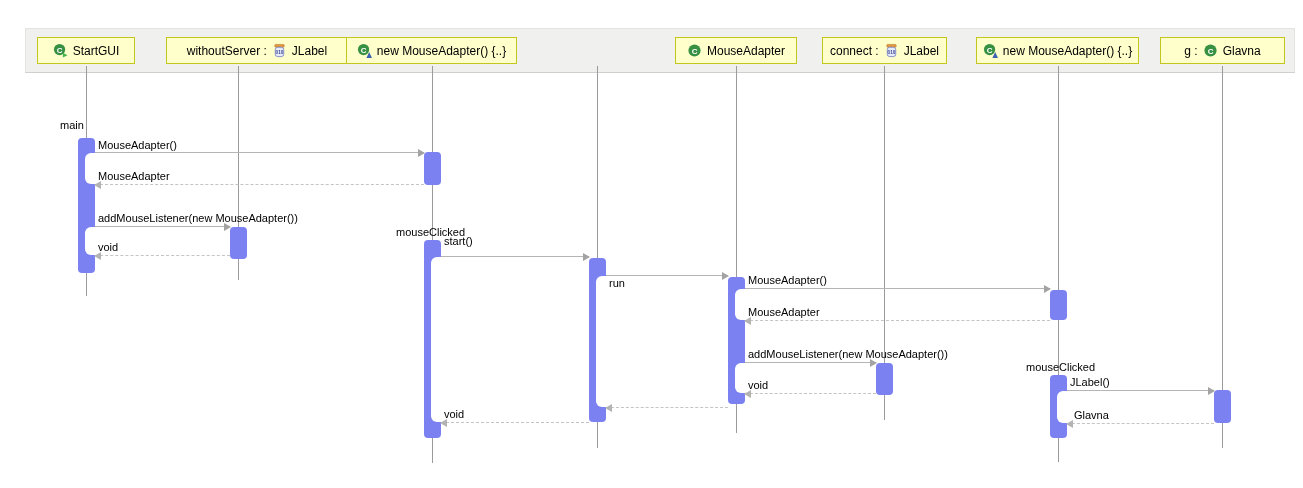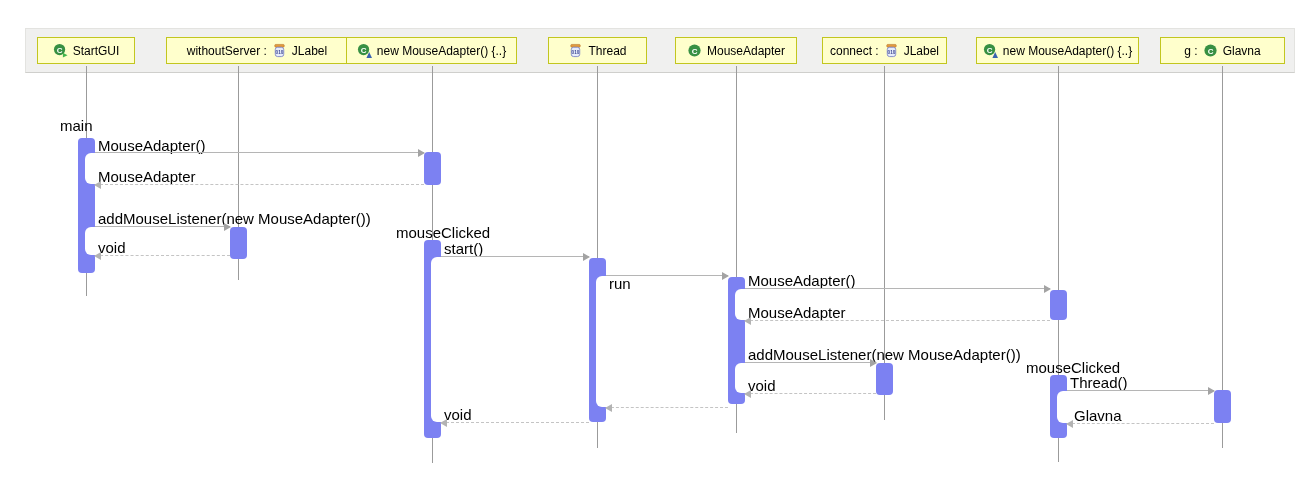--- a/index.html
+++ b/index.html
@@ -18,21 +18,21 @@
   
   .act{position:absolute;width:17px;background:#7c81f2;border-radius:4px;}
   .notch{position:absolute;width:10px;background:#ffffff;border-radius:6px 0 0 6px;}
   
   .line{position:absolute;height:0;border-top:1px solid #b5b5b5;}
   .line.ret{border-top:1px dashed #c4c4c4;}
   .arrow-right::after{content:"";position:absolute;right:-1px;top:-4px;width:0;height:0;
       border-left:7px solid #a3a3a3;border-top:4px solid transparent;border-bottom:4px solid transparent;}
   .arrow-left::before{content:"";position:absolute;left:-1px;top:-4px;width:0;height:0;
       border-right:7px solid #b3b3b3;border-top:4px solid transparent;border-bottom:4px solid transparent;}
-  .mlabel{position:absolute;font-size:15px;line-height:13px;white-space:nowrap;}
+  .mlabel{position:absolute;font-size:11px;line-height:13px;white-space:nowrap;}
 </style>
 </head>
 <body>
 
 <div id="canvas">
 
   <div class="hstrip"></div>
 
   <div class="lifeline" style="left:85.5px;top:66px;height:230px"></div>
   <div class="lifeline" style="left:237.5px;top:66px;height:214px"></div>
@@ -70,30 +70,20 @@
     <span class="picon">
       <svg viewBox="0 0 16 16">
           <circle cx="7" cy="7" r="6" fill="#389043"></circle>
           <text x="7" y="10.2" font-size="8.5" font-weight="bold" fill="#fff" text-anchor="middle">C</text>
           <polygon points="13,9.5 16,16 10,16" fill="#3a62b0"></polygon>
         </svg>
     </span>
     <span class="pname">new MouseAdapter() {..}</span>
   </div>
 
-  <div class="pbox" style="left:548px;width:99px">
-    <span class="picon">
-      <svg viewBox="0 0 16 16">
-          <rect x="3" y="1.5" width="10" height="3" rx="1" fill="#e39b3c" stroke="#b5722a" stroke-width="0.6"></rect>
-          <rect x="3.5" y="4.5" width="9" height="10" rx="2.5" fill="#e6ecfb" stroke="#8189c7" stroke-width="1"></rect>
-          <text x="8" y="11.6" font-size="5" font-weight="bold" fill="#3f4a94" text-anchor="middle">010</text>
-        </svg>
-    </span>
-    <span class="pname">Thread</span>
-  </div>
 
   <div class="pbox" style="left:675px;width:122px">
     <span class="picon">
       <svg viewBox="0 0 16 16">
           <circle cx="8" cy="8" r="6.5" fill="#389043"></circle>
           <text x="8" y="11.3" font-size="8.5" font-weight="bold" fill="#fff" text-anchor="middle">C</text>
         </svg>
     </span>
     <span class="pname">MouseAdapter</span>
   </div>
@@ -160,21 +150,21 @@
 
   <div class="mlabel" style="left:98px;top:170px">MouseAdapter</div>
   <div class="line ret arrow-left" style="left:94.5px;top:184px;width:329px"></div>
 
   <div class="mlabel" style="left:98px;top:212px">addMouseListener(new MouseAdapter())</div>
   <div class="line call arrow-right" style="left:94.5px;top:226px;width:135px"></div>
 
   <div class="mlabel" style="left:98px;top:241px">void</div>
   <div class="line ret arrow-left" style="left:94.5px;top:255px;width:135px"></div>
 
-  <div class="mlabel" style="left:444px;top:242px">start()</div>
+  <div class="mlabel" style="left:444px;top:235px">start()</div>
   <div class="line call arrow-right" style="left:440.5px;top:256px;width:148px"></div>
 
   <div class="mlabel" style="left:609px;top:277px">run</div>
   <div class="line call arrow-right" style="left:605.5px;top:275px;width:122px"></div>
 
   <div class="mlabel" style="left:748px;top:274px">MouseAdapter()</div>
   <div class="line call arrow-right" style="left:744.5px;top:288px;width:305px"></div>
 
   <div class="mlabel" style="left:748px;top:306px">MouseAdapter</div>
   <div class="line ret arrow-left" style="left:744.5px;top:320px;width:305px"></div>
@@ -183,19 +173,19 @@
   <div class="line call arrow-right" style="left:744.5px;top:362px;width:131px"></div>
 
   <div class="mlabel" style="left:748px;top:379px">void</div>
   <div class="line ret arrow-left" style="left:744.5px;top:393px;width:131px"></div>
 
   <div class="line ret arrow-left" style="left:605.5px;top:407px;width:122px"></div>
 
   <div class="mlabel" style="left:444px;top:408px">void</div>
   <div class="line ret arrow-left" style="left:440.5px;top:422px;width:148px"></div>
 
-  <div class="mlabel" style="left:1070px;top:376px">Thread()</div>
+  <div class="mlabel" style="left:1070px;top:376px">JLabel()</div>
   <div class="line call arrow-right" style="left:1066.5px;top:390px;width:147px"></div>
 
   <div class="mlabel" style="left:1074px;top:409px">Glavna</div>
   <div class="line ret arrow-left" style="left:1066.5px;top:423px;width:147px"></div>
 
 </div>
 
 </body></html>

